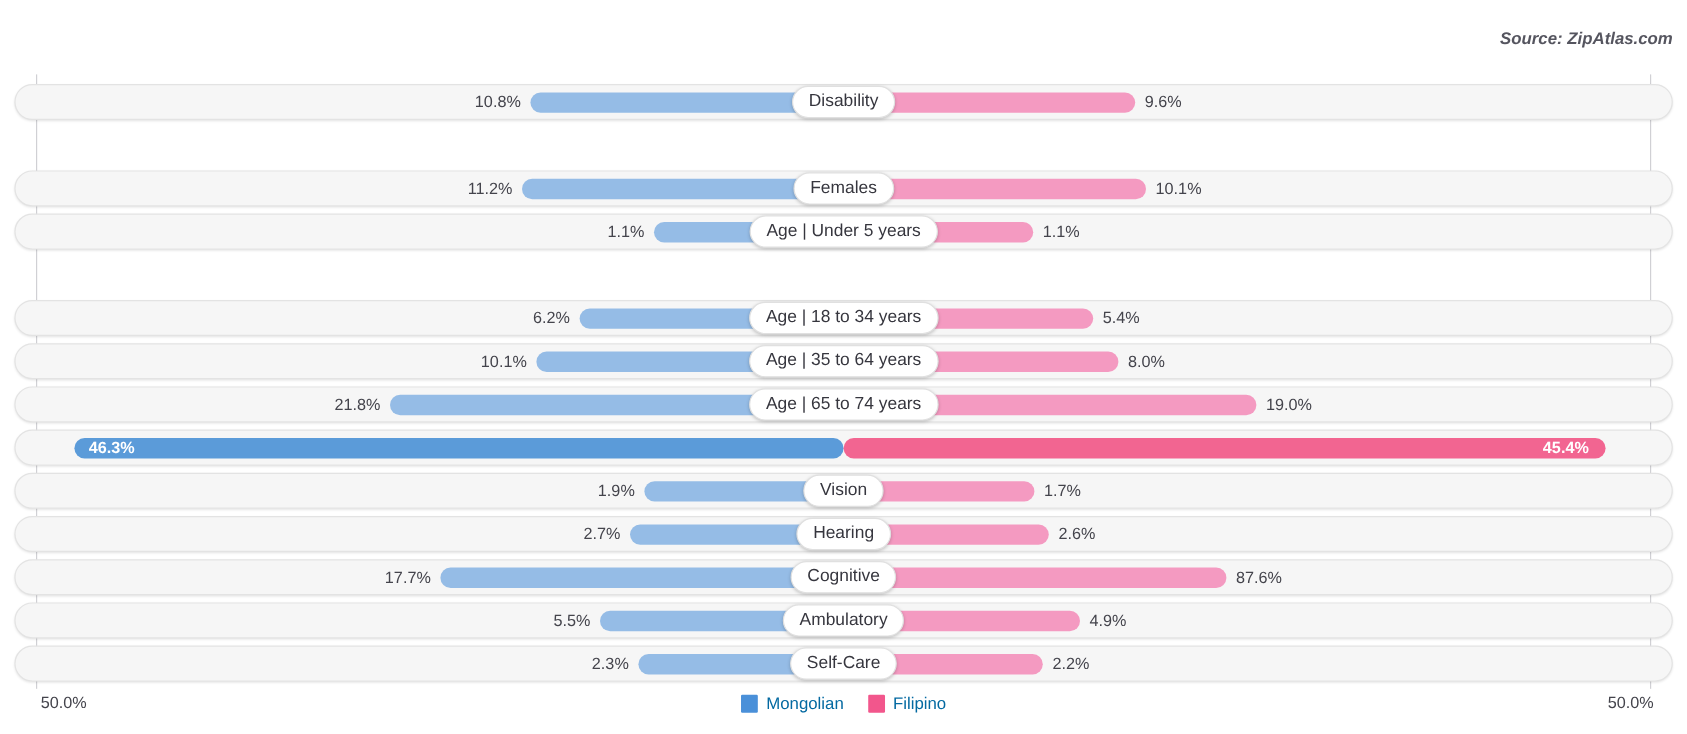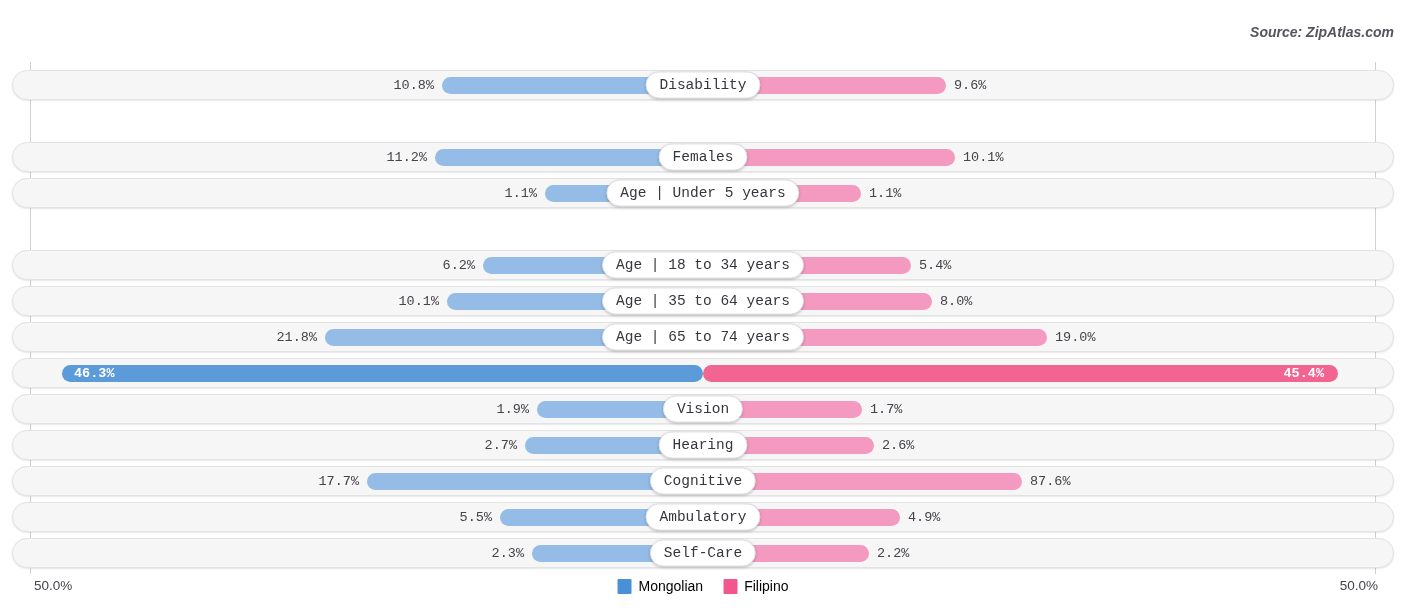--- a/index.html
+++ b/index.html
@@ -18,21 +18,21 @@
     font-size: 19.5px; font-weight: 400; letter-spacing: .2px;
     color: #3c3c46; white-space: nowrap;
   }
   .hdr-source {
     position: absolute; right: 12px; top: 24px;
     font-size: 14px; font-style: italic; font-weight: bold;
     color: #55555f; white-space: nowrap;
   }
 
   
-  .plot { position: absolute; left: 0; top: 62px; width: 1355px; height: 508px; font-family: Liberation Mono, monospace; }
+  .plot { position: absolute; left: 0; top: 62px; width: 1355px; height: 508px; }
   .axis-line {
     position: absolute; top: 0; bottom: -4px; width: 1px;
     background: #d0d0d4;
   }
   .axis-left  { left: 30px; }
   .axis-right { left: 1375px; }
 
   .row {
     position: absolute; left: 12px; width: 1382px; height: 30px;
   }
@@ -78,21 +78,21 @@
     font-size: 13.5px; color: #44444c; white-space: nowrap;
   }
   .ax-lab.l { left: 34px; }
   .ax-lab.r { right: 28px; }
   .legend {
     position: absolute; left: 50%; top: 0; transform: translateX(-50%);
     display: flex; align-items: center; gap: 20px;
   }
   .leg-item { display: flex; align-items: center; gap: 7px; }
   .swatch { width: 14px; height: 15px; border-radius: 1px; }
-  .leg-text { font-size: 14px; color: #000000; white-space: nowrap; }
+  .leg-text { font-size: 14px; color: #0369a1; white-space: nowrap; }
 </style>
 </head>
 <body>
 
 <div id="chart-root">
 
   <div class="hdr-source">Source: ZipAtlas.com</div>
 
   <div class="plot" id="plot">
     <div class="axis-line axis-left"></div>

